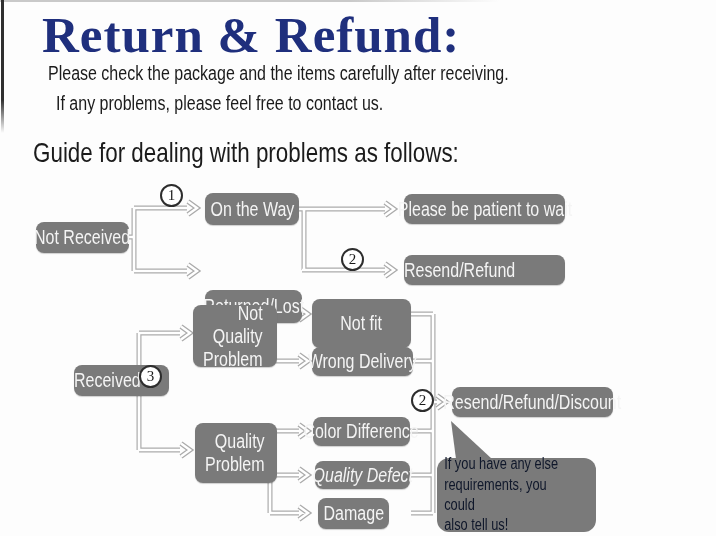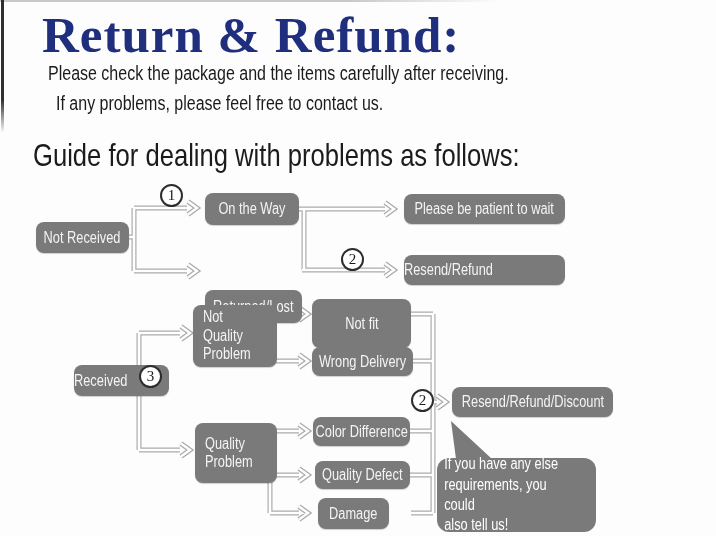--- a/index.html
+++ b/index.html
@@ -14,50 +14,50 @@
     background:linear-gradient(90deg,#c9c9c9 70%,rgba(201,201,201,0));}
   
   .title{
     position:absolute;left:42px;top:6px;
     font-family:"Liberation Serif",serif;font-weight:700;
     font-size:51px;letter-spacing:1px;color:var(--title_navy,#1f2f7d);
     white-space:nowrap;
   }
   .sub1{position:absolute;left:48px;top:62px;font-size:20px;white-space:nowrap;}
   .sub2{position:absolute;left:56px;top:92px;font-size:20px;white-space:nowrap;}
-  .guide{position:absolute;left:33px;top:137px;font-size:32px;white-space:nowrap;}
+  .guide{position:absolute;left:33px;top:137px;font-size:28px;white-space:nowrap;}
   .cx{display:inline-block;transform:scaleX(0.8);transform-origin:0 50%;}
   
   .node{
     position:absolute;background:var(--box_gray,#7a7a7a);color:#f4f4f4;
     border-radius:8px;display:flex;align-items:center;justify-content:center;
-    font-size:16px;box-shadow:0 1px 1px rgba(0,0,0,.18);
+    font-size:20px;box-shadow:0 1px 1px rgba(0,0,0,.18);
   }
   .node .cx{transform-origin:50% 50%;white-space:nowrap;}
   .node.left{justify-content:flex-start;}
   .node.left .cx{transform-origin:0 50%;}
-  .node.multi{justify-content:flex-start;}
+  .node.multi{justify-content:flex-start;text-align:right;}
   .node.multi .cx{white-space:pre-line;line-height:1.15;transform-origin:0 50%;}
   
   .marker{
     position:absolute;width:23px;height:23px;border-radius:50%;
     background:#fff;border:2px solid #2d2d2d;box-sizing:border-box;
     display:flex;align-items:center;justify-content:center;
     font-family:"Liberation Serif",serif;font-size:15px;color:#1a1a1a;z-index:3;
   }
   svg.wires{position:absolute;left:0;top:0;z-index:1;}
   .node,.bubble{z-index:2;}
   .pipe-outer{fill:none;stroke:var(--line_gray,#ababab);stroke-width:5;}
   .pipe-inner{fill:none;stroke:#ffffff;stroke-width:2.6;}
   .chev-outer{fill:none;stroke:var(--line_gray,#ababab);stroke-width:5;stroke-linejoin:miter;}
   .chev-inner{fill:none;stroke:#ffffff;stroke-width:2.4;stroke-linejoin:miter;}
   .tail{fill:var(--box_gray,#7a7a7a);}
   .bubble{
     position:absolute;left:437px;top:458px;width:159px;height:74px;
-    background:var(--box_gray,#7a7a7a);border-radius:12px;color:#ffffff;
+    background:var(--box_gray,#7a7a7a);border-radius:12px;color:#0f172a;
     display:flex;align-items:center;font-size:16px;
   }
   .bubble .cx{white-space:pre-line;line-height:1.28;padding-left:9px;transform-origin:0 50%;}
 </style>
 </head>
 <body>
 
 <div id="screen">
 
   <div class="edge-top"></div>
@@ -144,21 +144,21 @@
   <div class="node" style="left:312px;top:347px;width:101px;height:29px;">
       <span class="cx">Wrong Delivery</span>
     </div>
   <div class="node multi" style="left:195px;top:423px;width:72px;height:60px;padding-left:10px;">
       <span class="cx">Quality
 Problem</span>
     </div>
   <div class="node" style="left:313px;top:417px;width:97px;height:29px;">
       <span class="cx">Color Difference</span>
     </div>
-  <div class="node" style="left:315px;top:461px;width:95px;height:28px;">
+  <div class="node" style="left:315px;top:461px;width:95px;height:28px;font-style:italic;">
       <span class="cx">Quality Defect</span>
     </div>
   <div class="node" style="left:318px;top:498px;width:71px;height:31px;">
       <span class="cx">Damage</span>
     </div>
   <div class="marker" style="left:411px;top:389px;">
       <span>2</span>
     </div>
   <div class="node" style="left:452px;top:387px;width:161px;height:30px;text-align:right;">
       <span class="cx">Resend/Refund/Discount</span>

